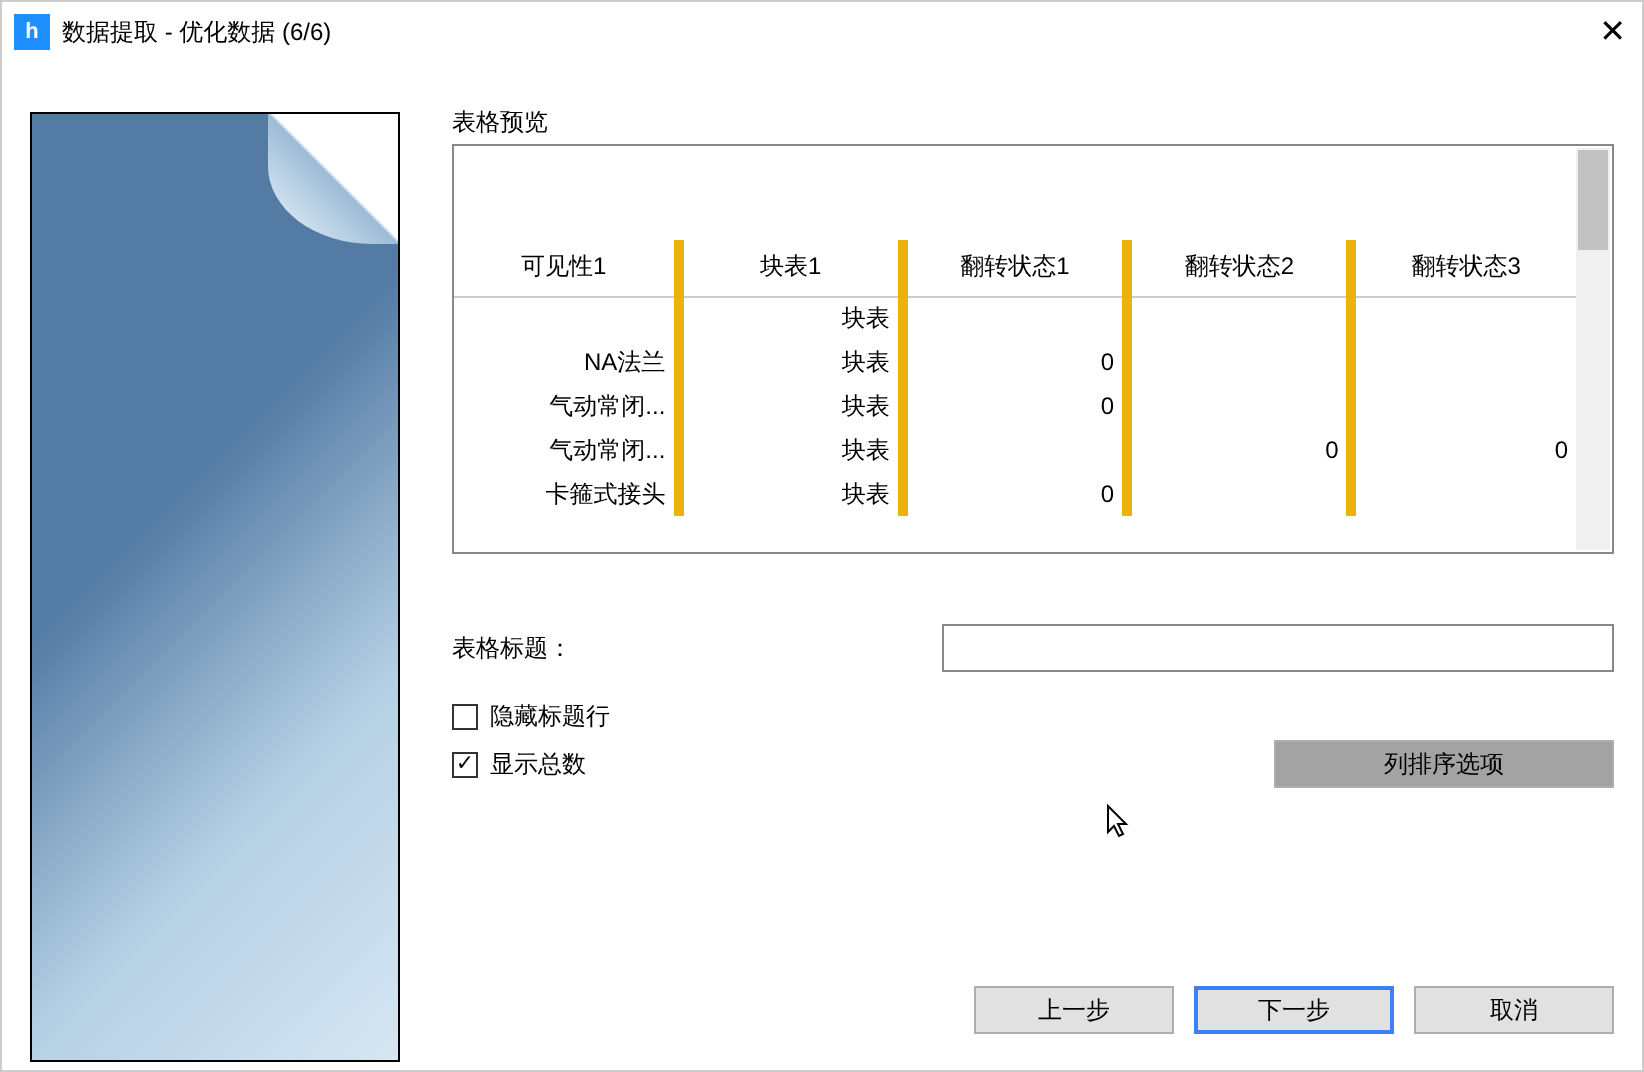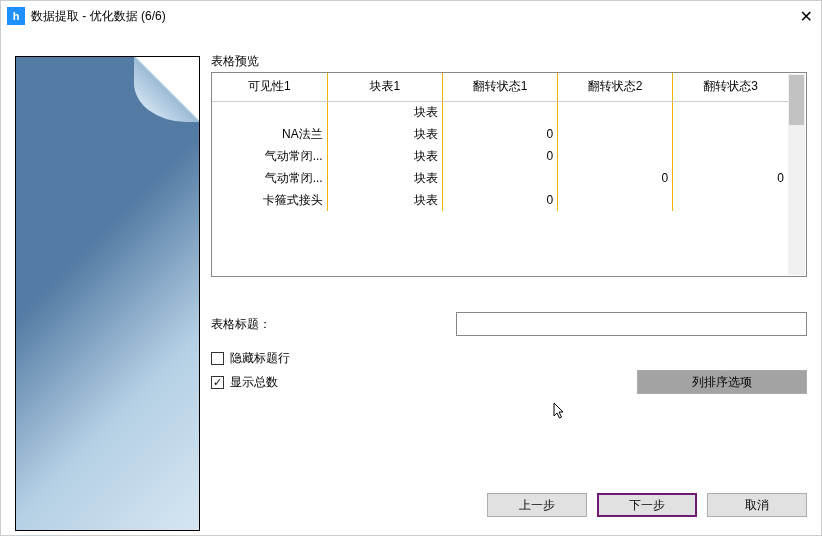--- a/index.html
+++ b/index.html
@@ -49,40 +49,40 @@
   background: linear-gradient(135deg,#547ba4 0%,#547ba4 40%,#b4cfe4 70%,#d6e6f2 100%);
 }
 .preview-pane::before {
   content: "";
   position: absolute;
   top: 0; right: 0;
   width: 65px; height: 65px;
   background: linear-gradient(225deg,#ffffff 0%,#ffffff 48%,#9dbbd6 50%,#cde0ef 80%);
   border-bottom-left-radius: 80% 60%;
 }
-.right-pane { flex: 1; padding-left: 11px; display: flex; flex-direction: column; }
+.right-pane { flex: 1; padding-left: 26px; display: flex; flex-direction: column; }
 .section-label { font-size: 12px; margin: 22px 0 2px 0; }
 .table-wrap {
   border: 1px solid #888;
   height: 205px;
   position: relative;
   background: #fff;
 }
-.table-scroll { overflow: hidden; height: 100%; margin-right: 18px; }
+.table-scroll { overflow: hidden; height: 100%; margin-right: 18px; margin-top: 47px; }
 .tbl { width: 100%; border-collapse: collapse; table-layout: fixed; }
 .tbl th {
   font-weight: normal;
   font-size: 12px;
   text-align: center;
   border-bottom: 1px solid #ccc;
   height: 28px;
   background: #fff;
   padding: 2px 4px;
 }
-.tbl th + th, .tbl td + td { border-left: 1px solid #eab308; }
+.tbl th + th, .tbl td + td { border-left: 5px solid #eab308; }
 .tbl td {
   font-size: 12px;
   text-align: right;
   height: 22px;
   padding: 0 4px;
   white-space: nowrap;
   overflow: hidden;
   text-overflow: ellipsis;
 }
 .vscroll {
@@ -153,21 +153,21 @@
 .btn {
   width: 100px;
   height: 24px;
   border: 1px solid #adadad;
   background: #e1e1e1;
   font-family: Liberation Sans, sans-serif;
   font-size: 12px;
   cursor: pointer;
   margin-top: 16px;
 }
-.btn.primary { border: 2px solid #701a75; }
+.btn.primary { border: 2px solid #3b82f6; }
 </style>
 </head>
 <body>
 
 <div class="titlebar">
   <div class="app-icon">h</div>
   <div class="titlebar-title">数据提取 - 优化数据 (6/6)</div>
   <div class="close-btn">✕</div>
 </div>
 

